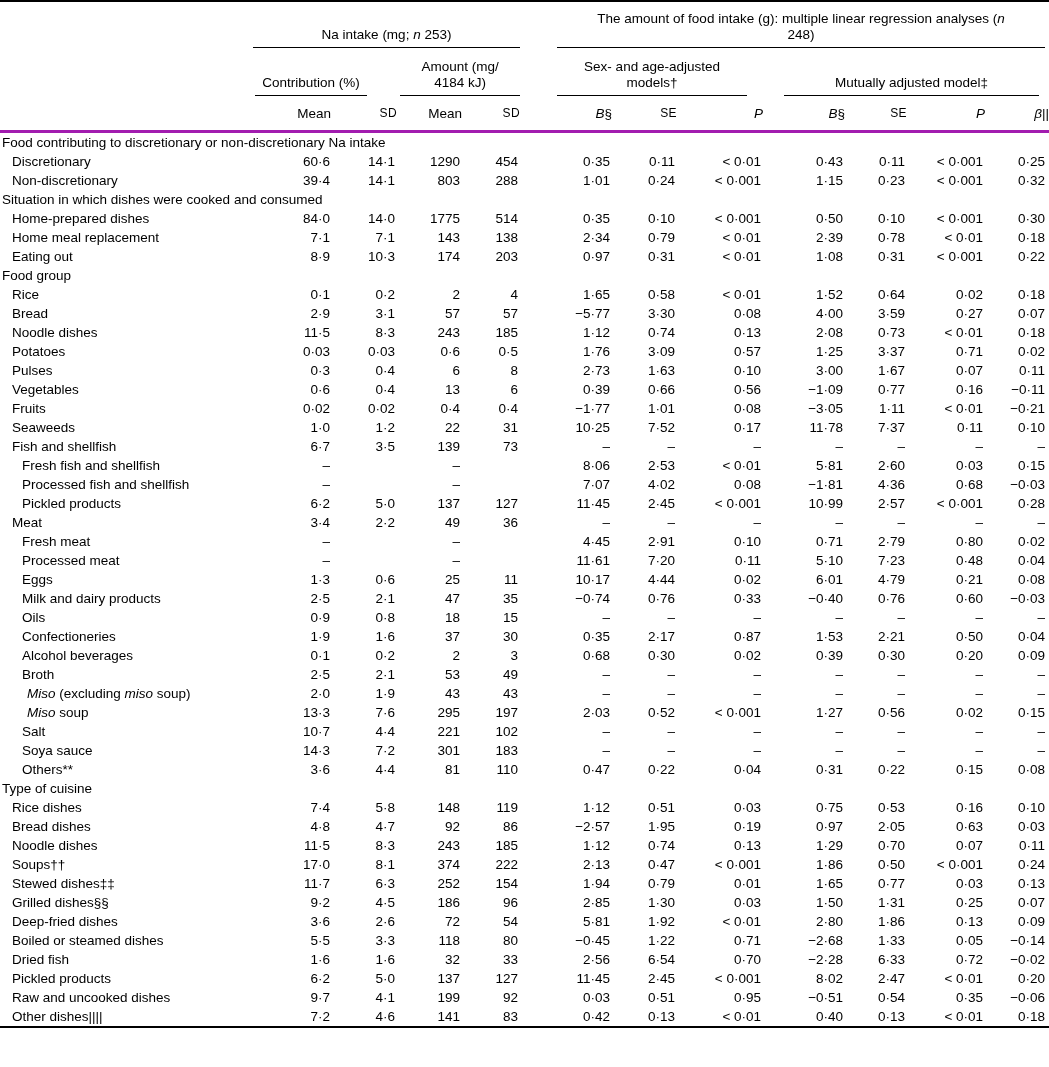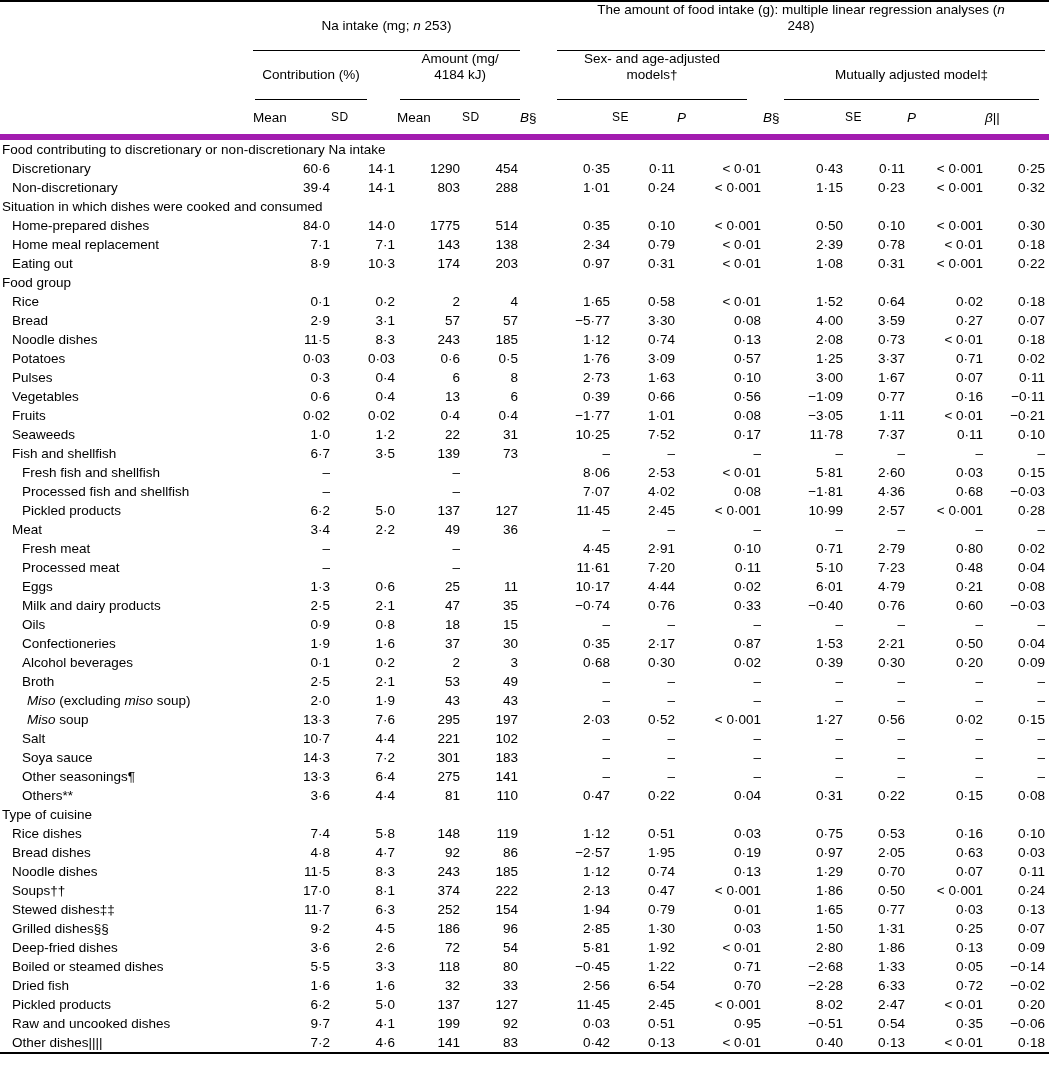--- a/index.html
+++ b/index.html
@@ -31,35 +31,35 @@
     white-space: nowrap;
     font-size: 13.5px;
     color: #000;
   }
   
   tr.grprow th { vertical-align: bottom; text-align: center; }
   tr.grprow1 th { height: 46px; }
   tr.grprow2 th { height: 48px; }
   .grpline {
     border-bottom: 1px solid #000;
-    padding-bottom: 16px;
+    padding-bottom: 4px;
     line-height: 16px;
     text-align: center;
   }
   .grp-food   { margin-left: 37px; margin-right: 4px; }
   .sub-contrib{ margin-left: 2px;  margin-right: 30px; }
   .sub-amount { margin-left: 3px;  margin-right: 0; text-align: center; }
   .sub-sexage { margin-left: 37px; margin-right: 16px; }
   .sub-mutual { margin-left: 21px; margin-right: 10px; }
   
   tr.colhead th {
-    border-bottom: 6px solid #a21caf;
+    border-bottom: 3px solid #a21caf;
     height: 34px;
     vertical-align: middle;
-    text-align: left;
+    text-align: right;
   }
   tr.colhead th.sc {
     font-size: 12px;
     letter-spacing: 0.4px;
   }
   
   tbody td { height: 19px; line-height: 19px; }
   td.lbl { text-align: left; overflow: visible; }
   td.ind0 { padding-left: 2px; }
   td.ind1 { padding-left: 12px; }
@@ -556,34 +556,20 @@
             <td class="num c4">183</td>
             <td class="num c5">–</td>
             <td class="num c6">–</td>
             <td class="num c7">–</td>
             <td class="num c8">–</td>
             <td class="num c9">–</td>
             <td class="num c10">–</td>
             <td class="num c11">–</td>
           </tr>
           <tr>
-            <td class="lbl ind2">Other seasonings¶</td>
-            <td class="num c1">13·3</td>
-            <td class="num c2">6·4</td>
-            <td class="num c3">275</td>
-            <td class="num c4">141</td>
-            <td class="num c5">–</td>
-            <td class="num c6">–</td>
-            <td class="num c7">–</td>
-            <td class="num c8">–</td>
-            <td class="num c9">–</td>
-            <td class="num c10">–</td>
-            <td class="num c11">–</td>
-          </tr>
-          <tr>
             <td class="lbl ind2">Others**</td>
             <td class="num c1">3·6</td>
             <td class="num c2">4·4</td>
             <td class="num c3">81</td>
             <td class="num c4">110</td>
             <td class="num c5">0·47</td>
             <td class="num c6">0·22</td>
             <td class="num c7">0·04</td>
             <td class="num c8">0·31</td>
             <td class="num c9">0·22</td>

